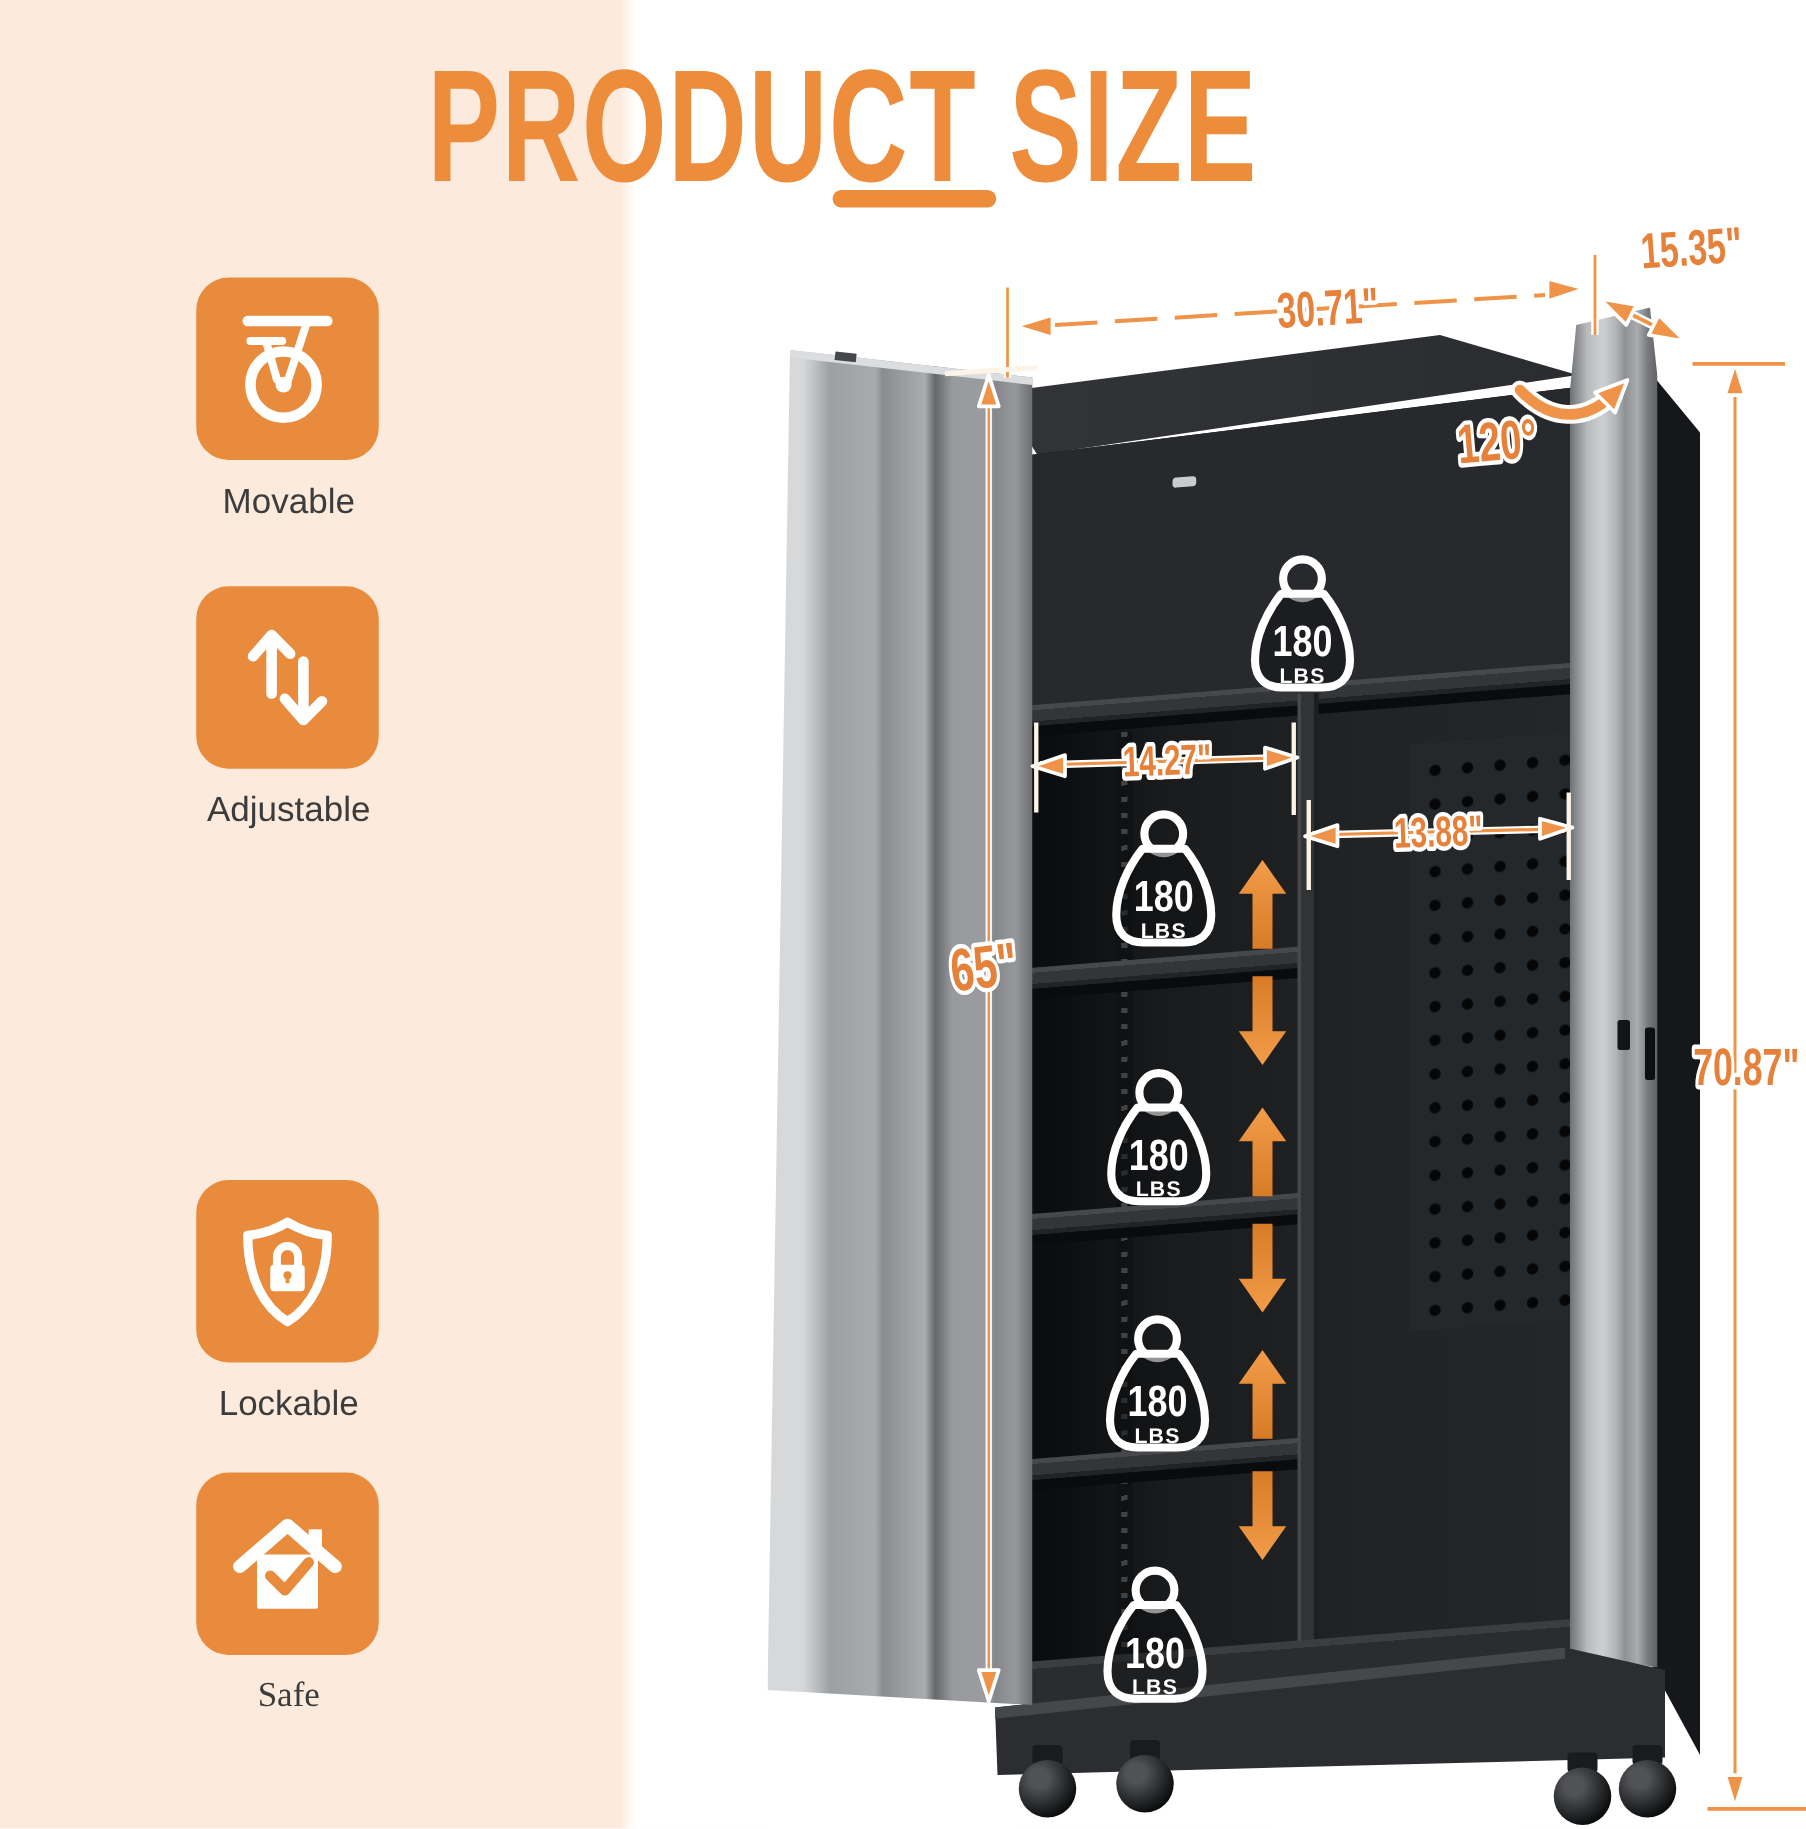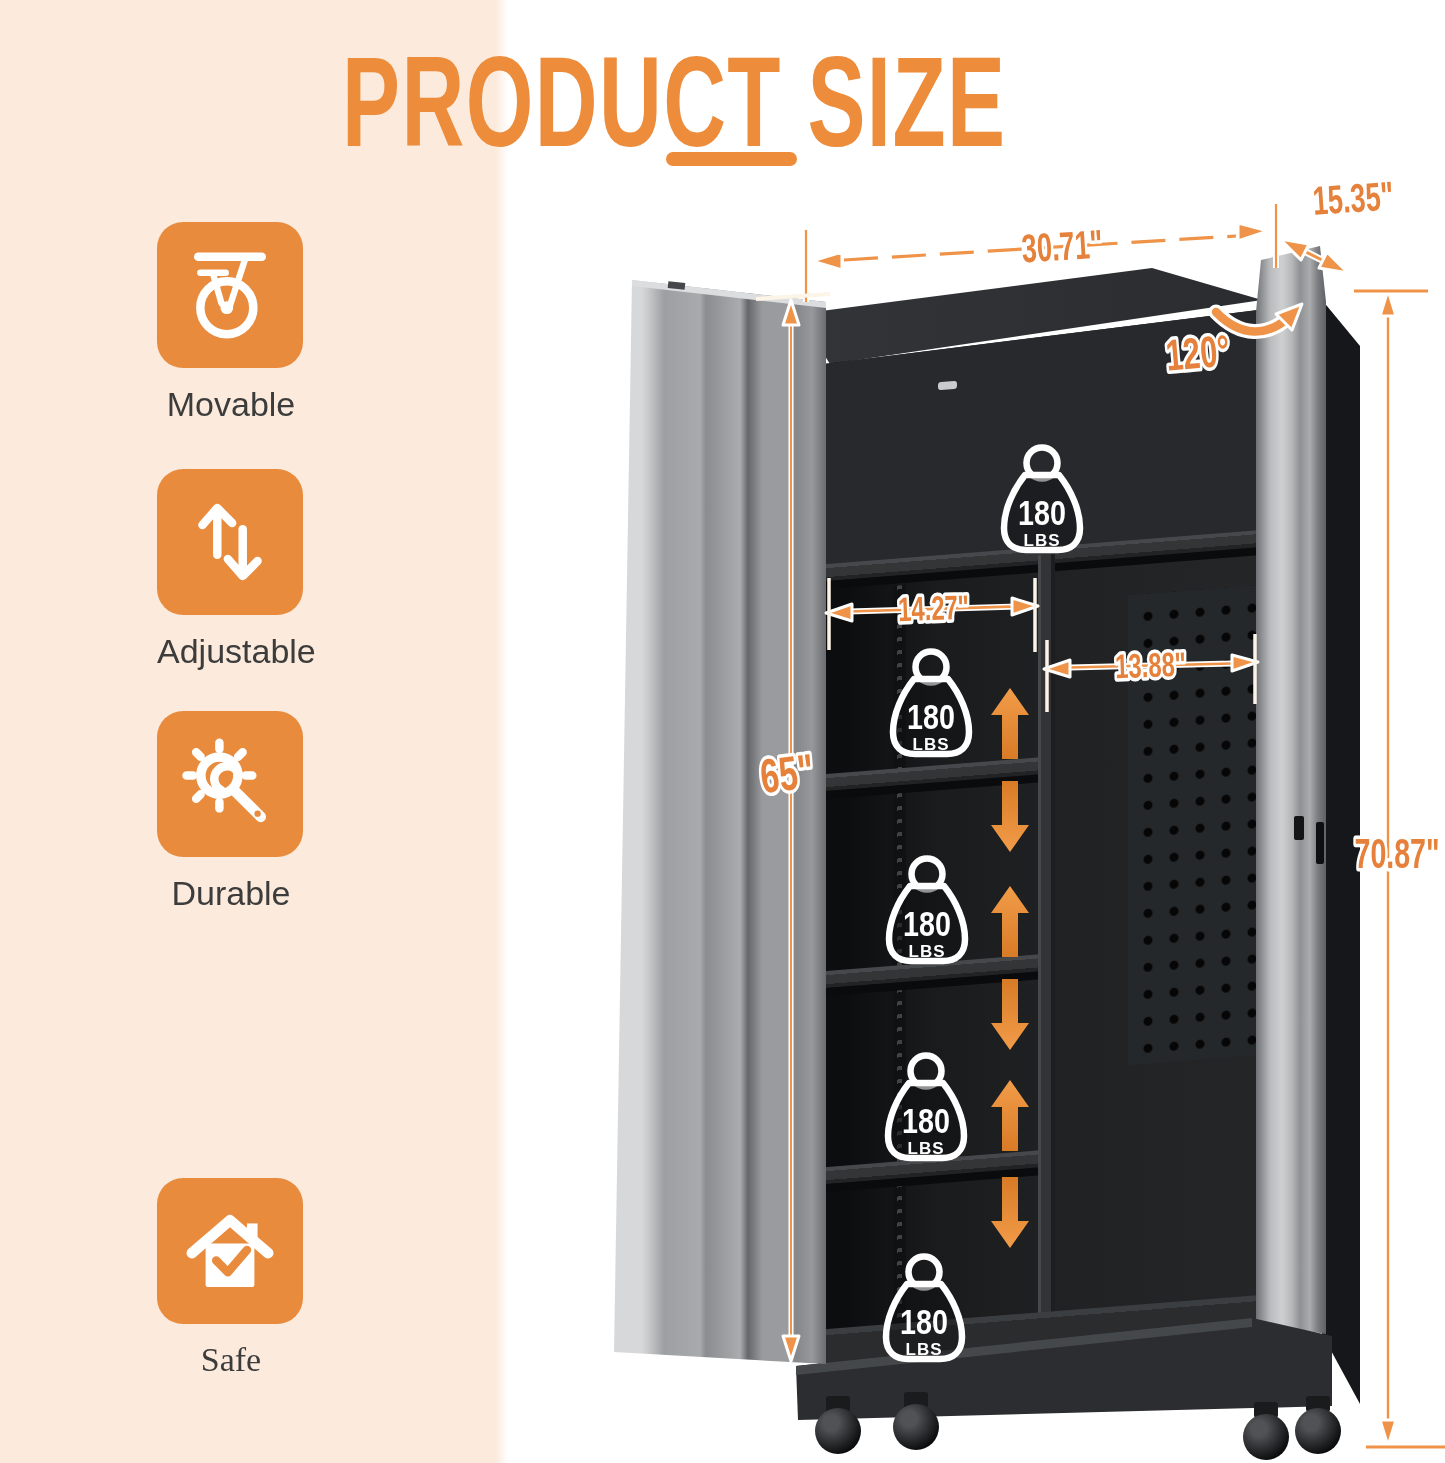--- a/index.html
+++ b/index.html
@@ -15,21 +15,21 @@
   .title{position:absolute;left:342px;top:38px;font-size:128px;font-weight:bold;line-height:1;
          color:#ED8C3B;letter-spacing:2px;white-space:nowrap;
          transform:scaleX(.68);transform-origin:left top;}
   .title-underline{position:absolute;left:666px;top:152px;width:131px;height:14px;border-radius:7px;background:#ED8C3B;}
 
   
   .feature{position:absolute;left:157px;width:148px;text-align:center;}
   .fi{width:146px;height:146px;border-radius:26px;background:#E98B3D;display:flex;align-items:center;justify-content:center;}
   .fi svg{width:106px;height:106px;}
   .fi .st{stroke:#ffffff;fill:none;stroke-linecap:round;stroke-linejoin:round;}
-  .flabel{margin-top:17px;font-size:34px;color:#3c3c3c;}
+  .flabel{margin-top:17px;font-size:28px;color:#3c3c3c;}
   .f1{top:222px;} .f2{top:469px;} .f3{top:711px;} .f4{top:944px;} .f5{top:1178px;font-family:Liberation Serif, serif;}
 
   
   .right-panel{clip-path:polygon(1322px 300px,1360px 346px,1360px 1404px,1322px 1334px);background:#16171a;}
   .top-face{clip-path:polygon(798px 314px,1152px 268px,1262px 300px,830px 364px);
             background:linear-gradient(90deg,#2b2d30,#323437 55%,#27292c);}
   .interior-clip{clip-path:polygon(824px 364px,1258px 310px,1258px 1324px,818px 1366px);}
   .interior-skew{position:absolute;inset:0;transform:skewY(-4.5deg);transform-origin:815px 0px;}
   .backwall{position:absolute;left:815px;top:280px;width:456px;height:1140px;
             background:linear-gradient(90deg,#0c0d0e 0 30px,#191b1d 120px,#202224 260px,#242628 456px);}
@@ -110,33 +110,33 @@
       <svg viewBox="0 0 100 100">
         <path class="st" stroke-width="8" d="M38 62 V24"></path>
         <path class="st" stroke-width="8" d="M24 34 L38 18 L52 32"></path>
         <path class="st" stroke-width="8" d="M62 38 V76"></path>
         <path class="st" stroke-width="8" d="M48 66 L62 82 L76 68"></path>
       </svg>
     </div>
     <div class="flabel">Adjustable</div>
   </div>
 
-  <div class="feature f3">
+
+  <div class="feature f4">
     <div class="fi">
       <svg viewBox="0 0 100 100">
-        <circle class="st" stroke-width="9" cx="40" cy="42" r="17.5"></circle>
-        <path class="st" stroke-width="8" d="M65 42 L71 42 M57.7 59.7 L61.9 63.9 M40 67 L40 73 M22.3 59.7 L18.1 63.9 M15 42 L9 42 M22.3 24.3 L18.1 20.1 M40 17 L40 11 M57.7 24.3 L61.9 20.1"></path>
-        <path class="st" stroke-width="8" d="M58 40 A12 12 0 1 0 42 56"></path>
-        <path class="st" stroke-width="10" d="M55 57 L79 81"></path>
-        <circle cx="76" cy="78" r="3" fill="#E98B3D"></circle>
+        <path class="st" stroke-width="7" d="M50 13 C60 19 70 22 80 23 C80 55 68 77 50 88 C32 77 20 55 20 23 C30 22 40 19 50 13 Z"></path>
+        <path class="st" stroke-width="6" d="M42 46 V39 A8 8 0 0 1 58 39 V46"></path>
+        <rect x="37" y="45" width="26" height="20" rx="3" fill="#ffffff"></rect>
+        <circle cx="50" cy="53" r="3" fill="#E98B3D"></circle>
+        <rect x="48.6" y="53" width="2.8" height="6" fill="#E98B3D"></rect>
       </svg>
     </div>
-    <div class="flabel">Durable</div>
-  </div>
-
+    <div class="flabel">Lockable</div>
+  </div>
 
   <div class="feature f5">
     <div class="fi">
       <svg viewBox="0 0 100 100">
         <rect x="66" y="24" width="10" height="16" fill="#ffffff"></rect>
         <path d="M29 45 H71 V82 H29 Z" fill="#ffffff" stroke="#ffffff" stroke-width="4" stroke-linejoin="round"></path>
         <path class="st" stroke-width="10" d="M14 52 L50 21 L86 52"></path>
         <path d="M37 59 L48 70 L66 49" stroke="#E98B3D" stroke-width="8" fill="none" stroke-linecap="round" stroke-linejoin="round"></path>
       </svg>
     </div>

